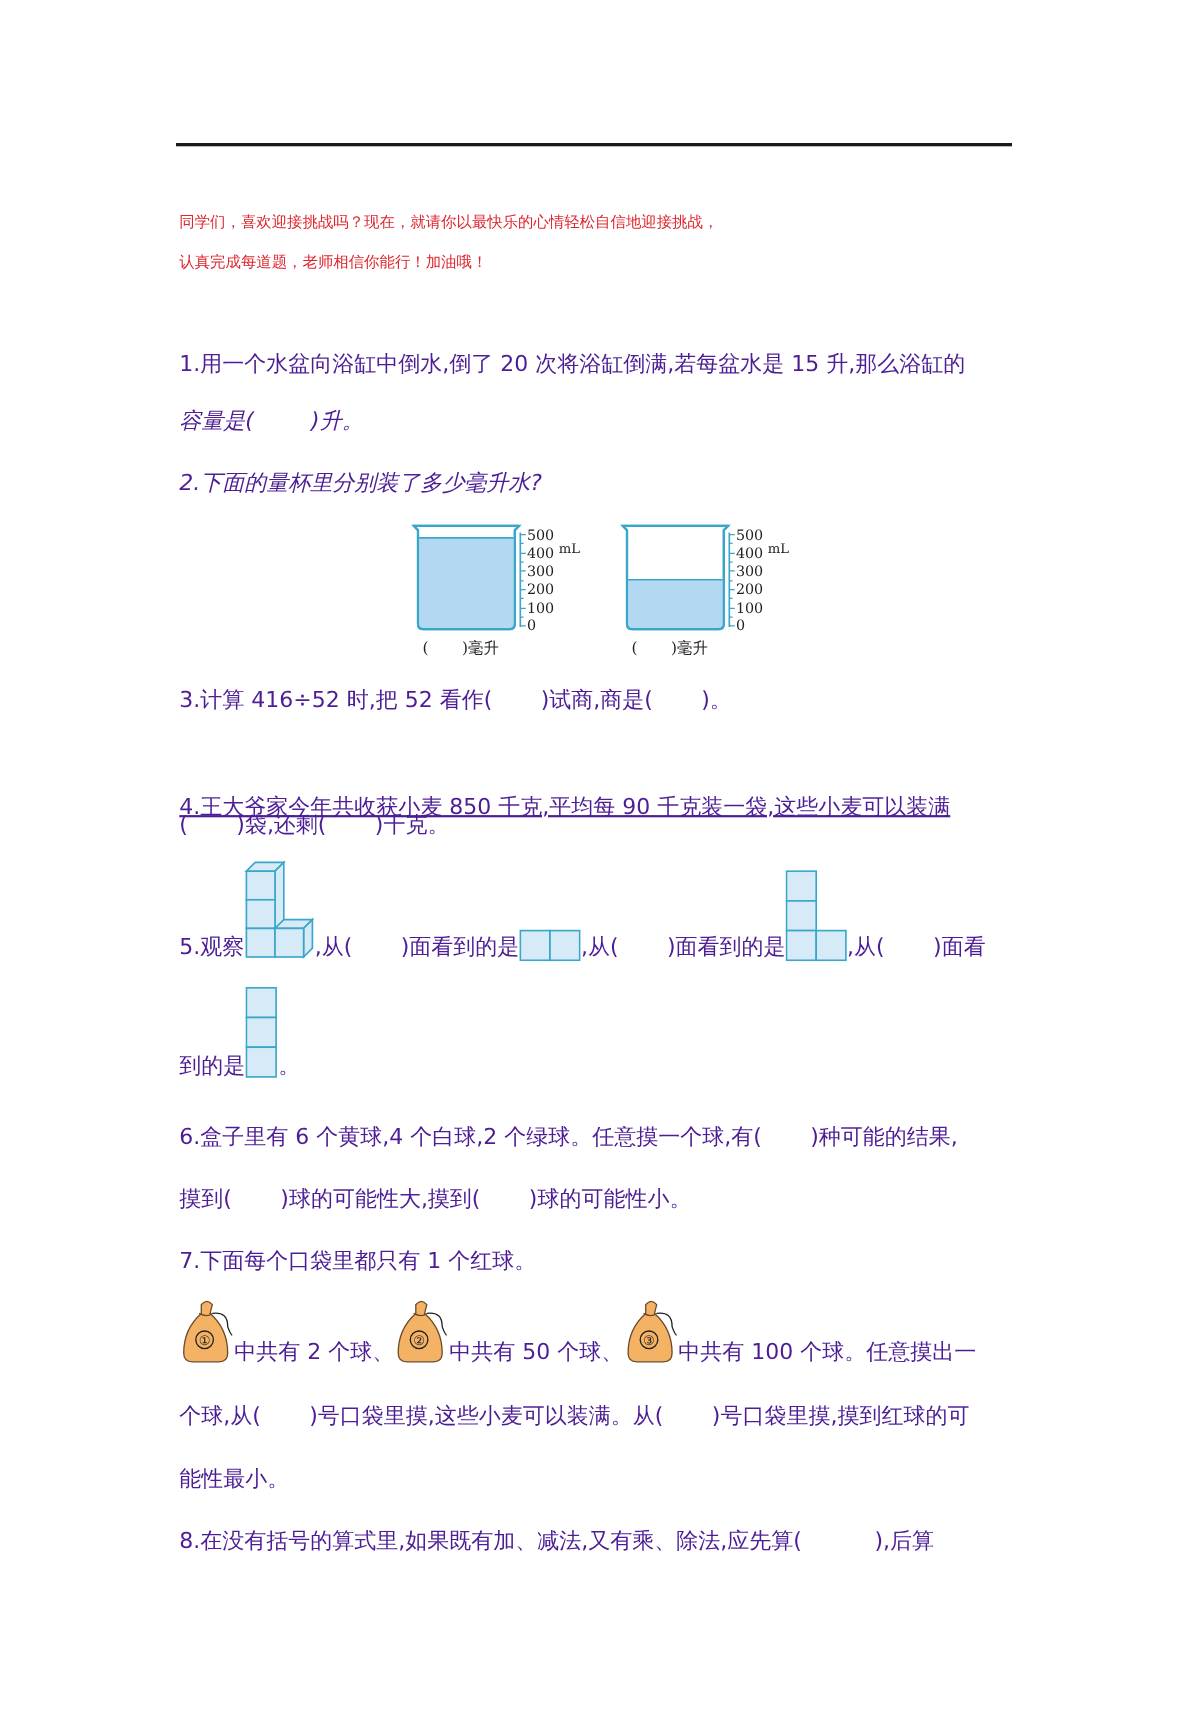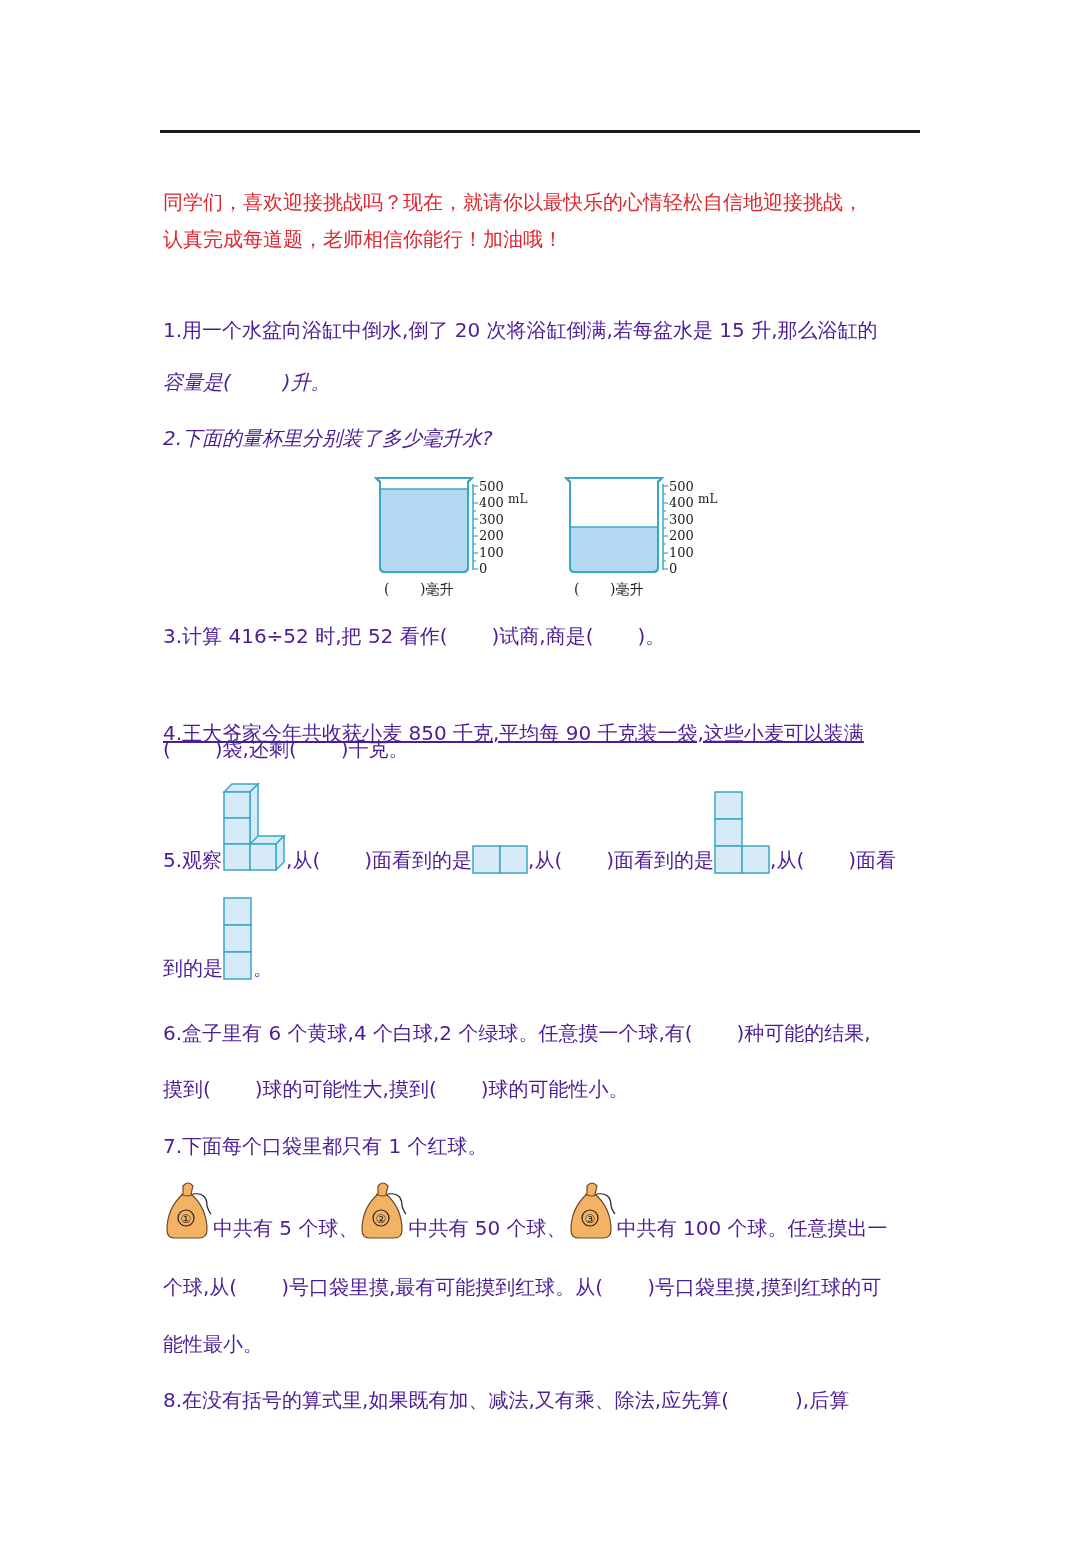--- a/index.html
+++ b/index.html
@@ -1,19 +1,19 @@
 <!DOCTYPE html>
 <html><head>
 <meta charset="utf-8">
 <style>
   html, body { margin:0; padding:0; background:#ffffff; }
   body { width:1080px; height:1558px; position:relative; overflow:hidden;
          font-family:"DejaVu Sans","Liberation Sans",sans-serif; color:#222; }
   .rule { position:absolute; left:160px; top:130px; width:760px; height:3px; background:#1a1a1a; }
-  .intro { position:absolute; left:163px; top:184px; width:770px; font-size:20px; line-height:37px; color:#e0262e; }
+  .intro { position:absolute; left:163px; top:184px; width:770px; font-size:14px; line-height:37px; color:#e0262e; }
   .line { position:absolute; left:163px; font-size:20px; line-height:28px; white-space:nowrap; color:#4c1d95; }
   .blank { display:inline-block; }
   .beakers { position:absolute; left:372px; top:470px; }
   .cube-inline { display:inline-block; vertical-align:bottom; }
   .bag { display:inline-block; vertical-align:bottom; }
 </style>
 </head>
 <body>
 
 <div class="rule"></div>
@@ -154,34 +154,34 @@
 </div>
 
 <div class="line" style="top:1132px;text-align:center;">7.下面每个口袋里都只有 1 个红球。</div>
 <div class="line" style="top:1178px; line-height:64px;">
   <svg class="bag" width="50" height="64" viewBox="0 0 50 64">
     <path d="M20 8 Q25 2 30 8 L28 16 Q44 30 44 52 Q44 60 36 60 L12 60 Q4 60 4 52 Q4 30 20 16 Z" fill="#f4b265" stroke="#6b4a2a" stroke-width="1.2"></path>
     <path d="M18 16 Q25 20 30 16" fill="none" stroke="#6b4a2a" stroke-width="1.2"></path>
     <path d="M30 16 Q44 14 44 28 Q46 34 48 36" fill="none" stroke="#222" stroke-width="1.2"></path>
     <circle cx="23" cy="40" r="8" fill="none" stroke="#222" stroke-width="1.2"></circle>
     <text x="23" y="45" font-size="12" text-anchor="middle" fill="#222">①</text>
-  </svg><span style="vertical-align:bottom; line-height:28px;">中共有 5 个球、</span><svg class="bag" width="50" height="64" viewBox="0 0 50 64">
+  </svg><span style="vertical-align:bottom; line-height:28px;">中共有 2 个球、</span><svg class="bag" width="50" height="64" viewBox="0 0 50 64">
     <path d="M20 8 Q25 2 30 8 L28 16 Q44 30 44 52 Q44 60 36 60 L12 60 Q4 60 4 52 Q4 30 20 16 Z" fill="#f4b265" stroke="#6b4a2a" stroke-width="1.2"></path>
     <path d="M18 16 Q25 20 30 16" fill="none" stroke="#6b4a2a" stroke-width="1.2"></path>
     <path d="M30 16 Q44 14 44 28 Q46 34 48 36" fill="none" stroke="#222" stroke-width="1.2"></path>
     <circle cx="23" cy="40" r="8" fill="none" stroke="#222" stroke-width="1.2"></circle>
     <text x="23" y="45" font-size="12" text-anchor="middle" fill="#222">②</text>
   </svg><span style="vertical-align:bottom; line-height:28px;">中共有 50 个球、</span><svg class="bag" width="50" height="64" viewBox="0 0 50 64">
     <path d="M20 8 Q25 2 30 8 L28 16 Q44 30 44 52 Q44 60 36 60 L12 60 Q4 60 4 52 Q4 30 20 16 Z" fill="#f4b265" stroke="#6b4a2a" stroke-width="1.2"></path>
     <path d="M18 16 Q25 20 30 16" fill="none" stroke="#6b4a2a" stroke-width="1.2"></path>
     <path d="M30 16 Q44 14 44 28 Q46 34 48 36" fill="none" stroke="#222" stroke-width="1.2"></path>
     <circle cx="23" cy="40" r="8" fill="none" stroke="#222" stroke-width="1.2"></circle>
     <text x="23" y="45" font-size="12" text-anchor="middle" fill="#222">③</text>
   </svg><span style="vertical-align:bottom; line-height:28px;">中共有 100 个球。任意摸出一</span>
 </div>
 <div class="line" style="top:1273px;">
-  <span>个球,从(</span><span class="blank" style="width:44px"></span><span>)号口袋里摸,最有可能摸到红球。从(</span><span class="blank" style="width:44px"></span><span>)号口袋里摸,摸到红球的可</span>
+  <span>个球,从(</span><span class="blank" style="width:44px"></span><span>)号口袋里摸,这些小麦可以装满。从(</span><span class="blank" style="width:44px"></span><span>)号口袋里摸,摸到红球的可</span>
 </div>
 <div class="line" style="top:1330px;">能性最小。</div>
 
 <div class="line" style="top:1386px;">
   <span>8.在没有括号的算式里,如果既有加、减法,又有乘、除法,应先算(</span><span class="blank" style="width:66px"></span><span>),后算</span>
 </div>
 
 </body></html>

